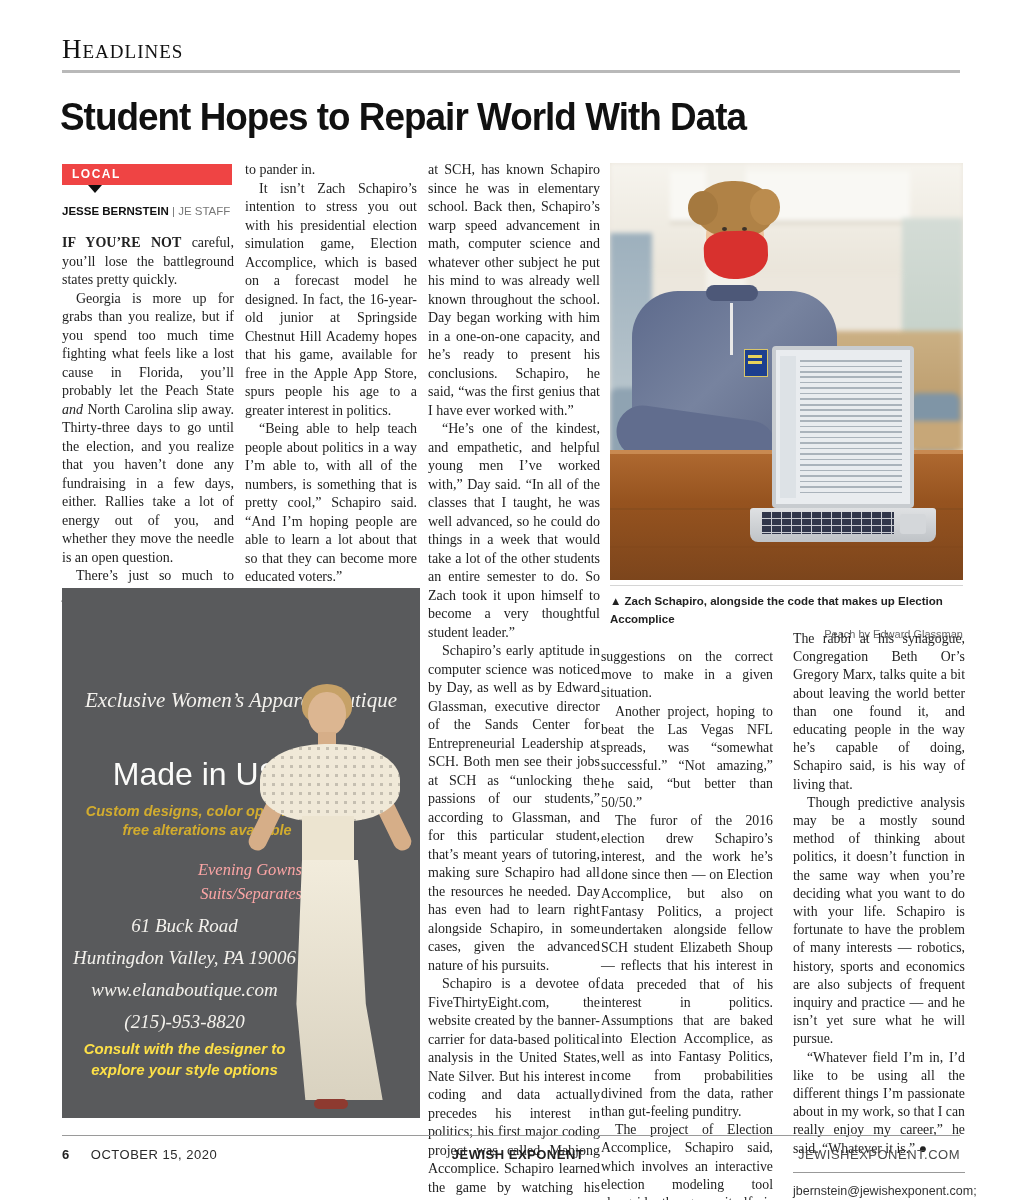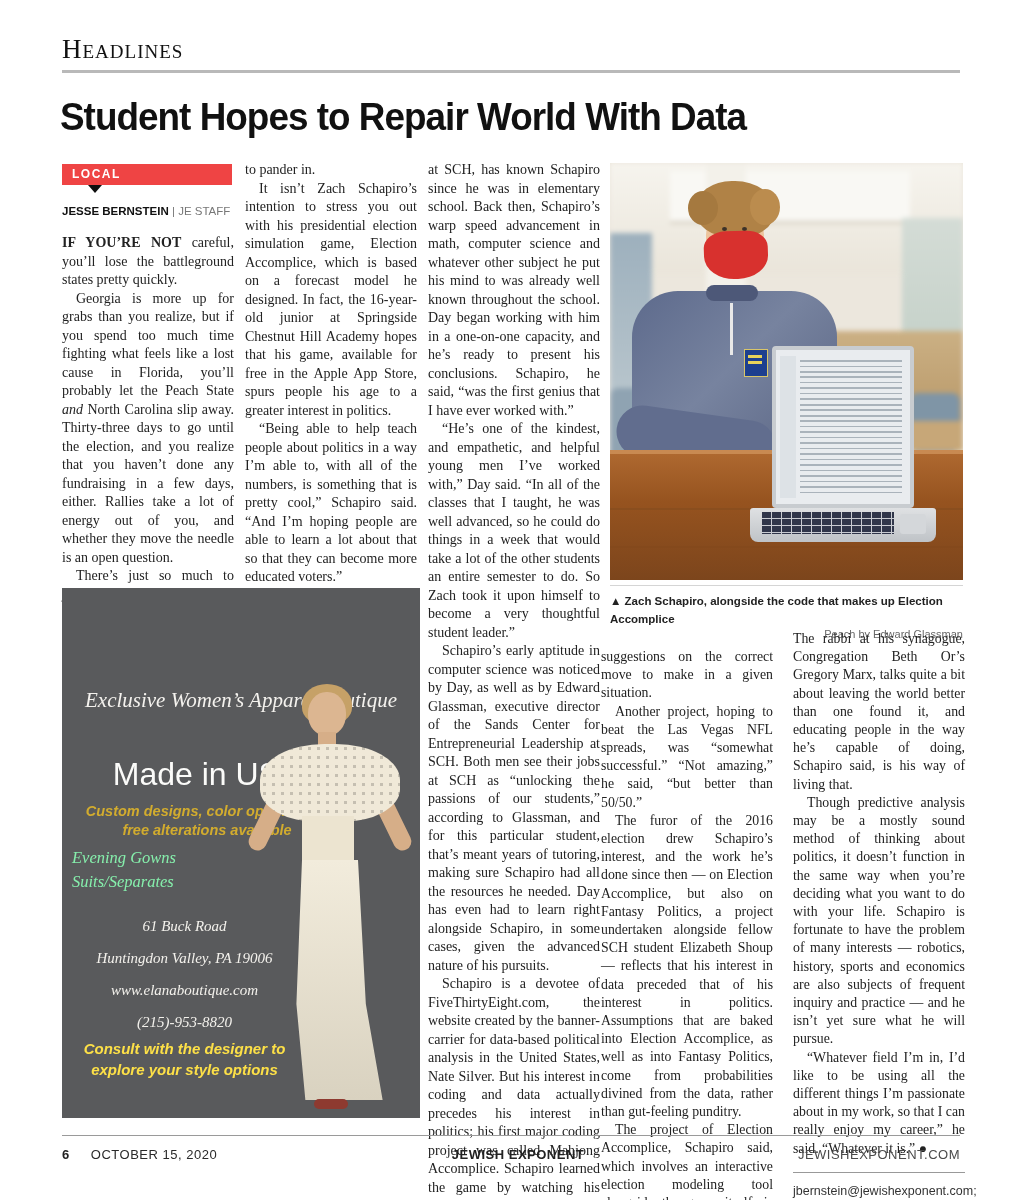--- a/index.html
+++ b/index.html
@@ -86,24 +86,24 @@
   .ad{position:absolute;left:62px;top:588px;width:358px;height:530px;background:#595a5c;overflow:hidden;}
   .ad *{box-sizing:border-box;}
   .ad-brand{position:absolute;left:0;top:-6px;width:358px;text-align:center;font-family:"DejaVu Serif",serif;
         font-style:italic;font-size:72px;line-height:104px;color:#c9a42d;letter-spacing:2px;}
   .ad-tagline{position:absolute;left:0;top:100px;width:358px;text-align:center;font-family:"Liberation Serif",serif;
         font-style:italic;font-size:21px;color:#f4f2ee;}
   .ad-made{position:absolute;left:10px;top:168px;width:270px;text-align:center;
         font-family:"Liberation Sans",sans-serif;font-size:32px;color:#fbfbf9;}
   .ad-custom{position:absolute;left:10px;top:214px;width:270px;text-align:center;
         font-family:"Liberation Sans",sans-serif;font-style:italic;font-weight:bold;font-size:14.5px;line-height:19px;color:#d2ac2e;}
-  .ad-items{position:absolute;left:10px;top:258px;width:230px;text-align:left;font-family:"Liberation Serif",serif;
-        font-style:italic;font-size:16.5px;line-height:24px;color:#86efac;}
+  .ad-items{position:absolute;left:10px;top:270px;width:230px;text-align:right;font-family:"Liberation Serif",serif;
+        font-style:italic;font-size:16.5px;line-height:24px;color:#fca5a5;}
   .ad-address{position:absolute;left:0px;top:322px;width:245px;text-align:center;font-family:"Liberation Serif",serif;
-        font-style:italic;font-size:15px;line-height:32px;color:#f3f1ec;}
+        font-style:italic;font-size:19px;line-height:32px;color:#f3f1ec;}
   .ad-consult{position:absolute;left:0px;top:450px;width:245px;text-align:center;
         font-family:"Liberation Sans",sans-serif;font-style:italic;font-weight:600;font-size:15px;line-height:21px;color:#fde047;}
   .ad-model{position:absolute;right:14px;top:96px;width:150px;height:430px;}
   .ad-model *{position:absolute;}
   .m-hair{left:46px;top:0;width:50px;height:40px;background:#c6a167;border-radius:50% 50% 40% 40%;}
   .m-face{left:52px;top:8px;width:38px;height:44px;background:#dcb691;border-radius:48%;}
   .m-neck{left:62px;top:48px;width:18px;height:20px;background:#d6ae88;}
   .m-armL{left:8px;top:82px;width:18px;height:88px;background:#d6ae88;border-radius:10px;transform:rotate(26deg);}
   .m-armR{left:122px;top:82px;width:18px;height:88px;background:#d6ae88;border-radius:10px;transform:rotate(-26deg);}
   .m-cape{left:4px;top:60px;width:140px;height:78px;background:#f0e9d8;border-radius:46% 46% 42% 42%;

